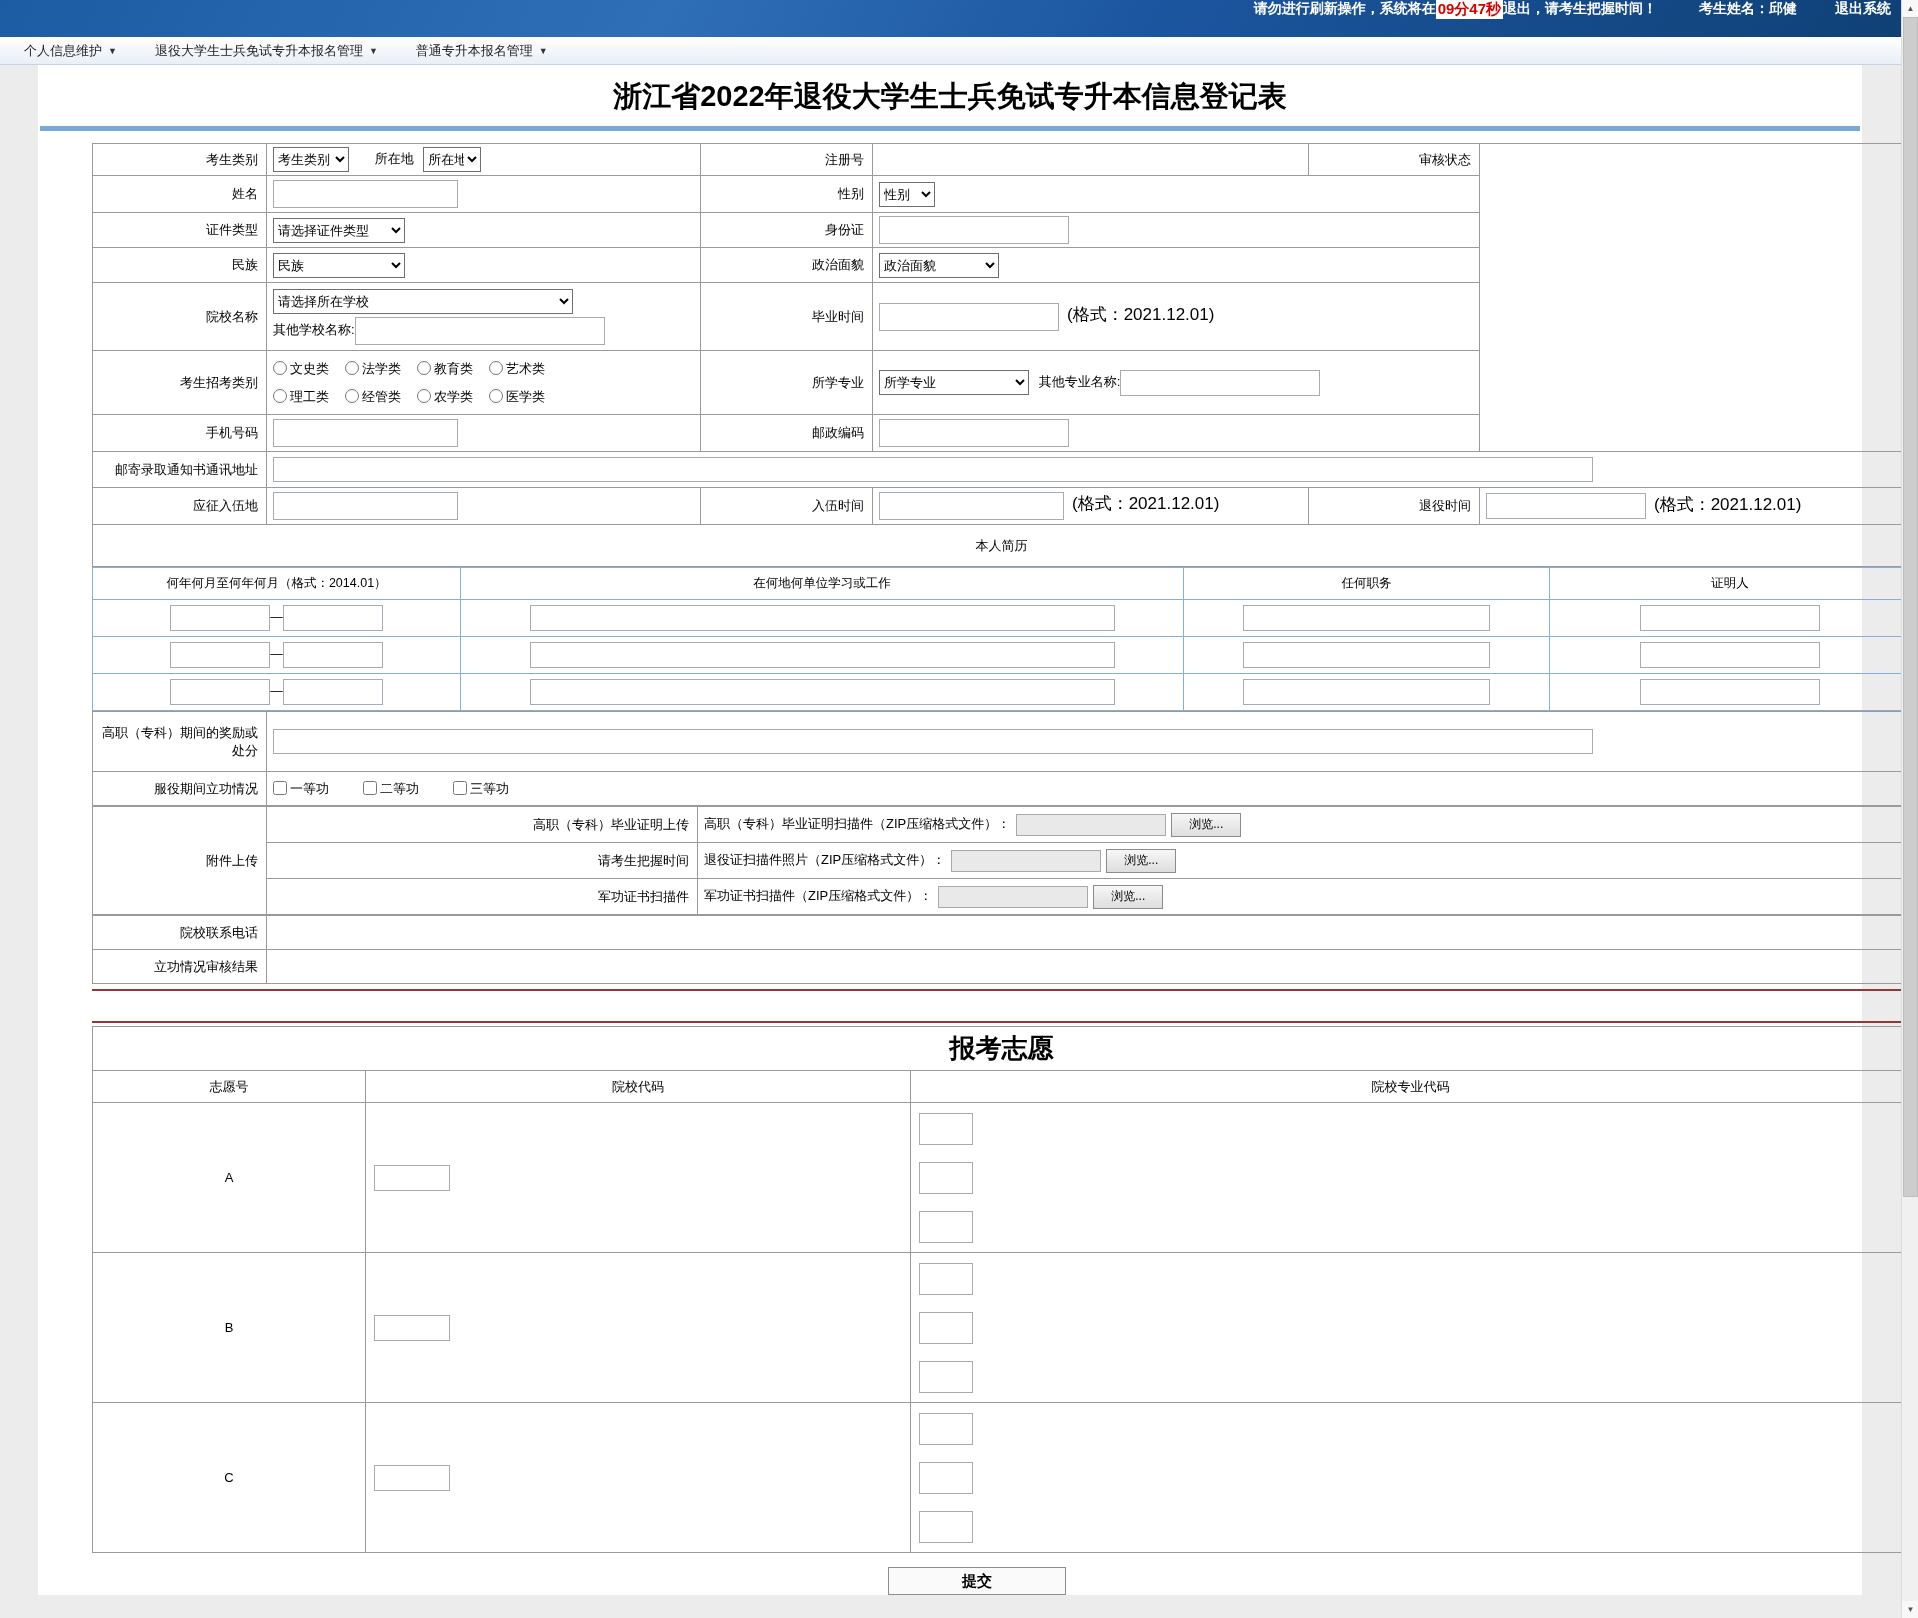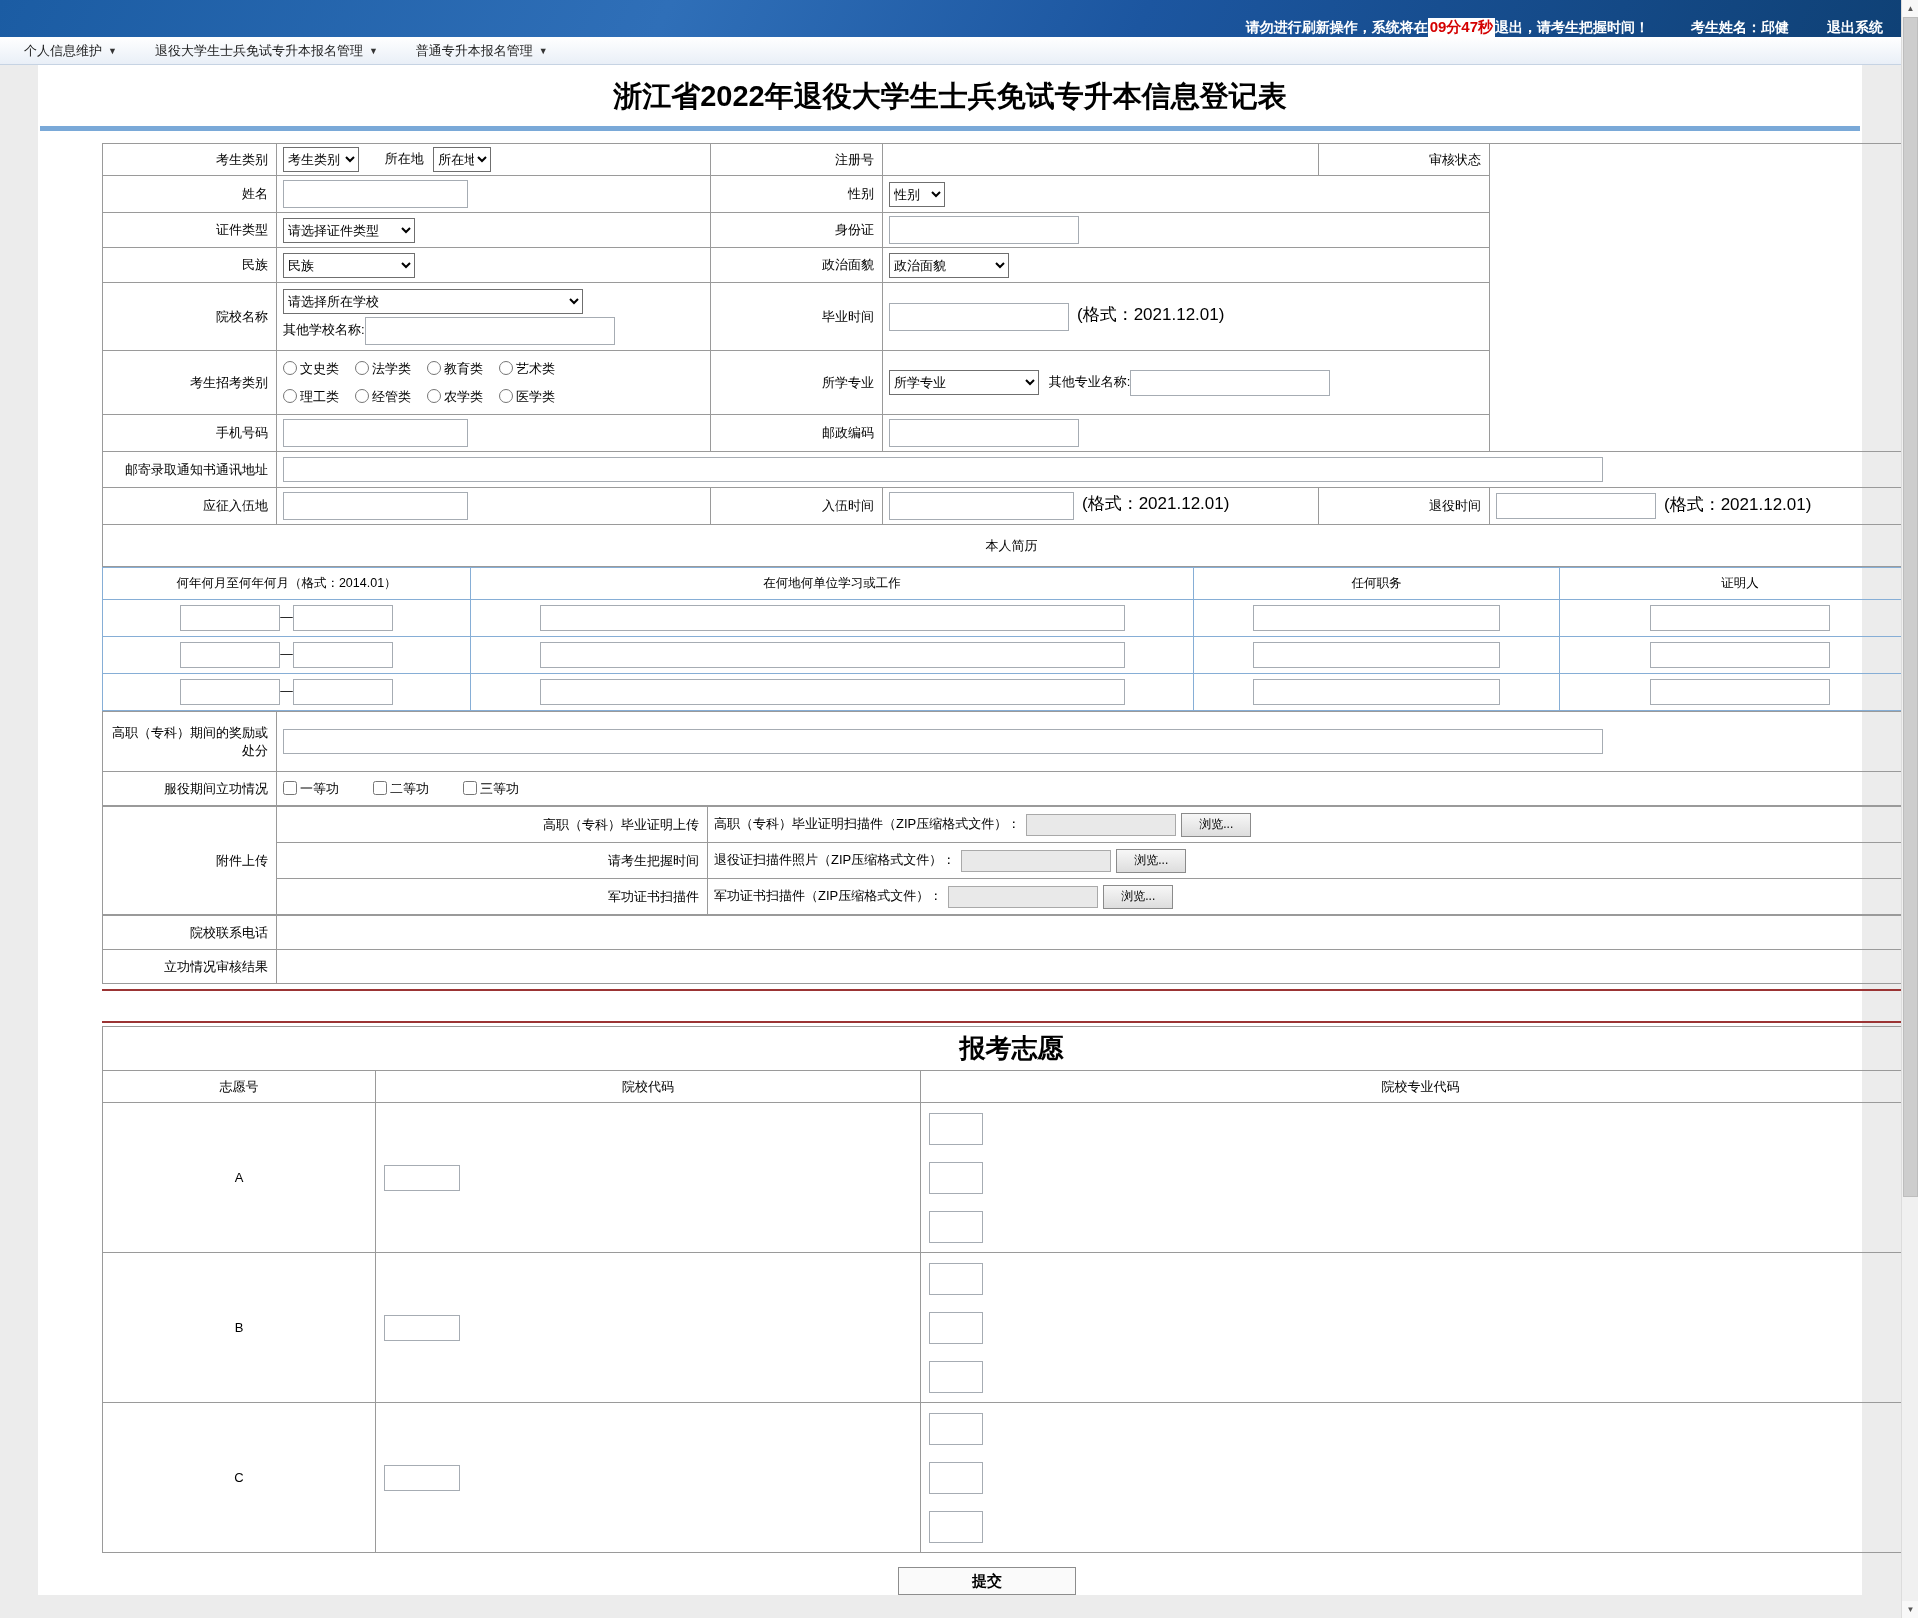--- a/index.html
+++ b/index.html
@@ -2,37 +2,37 @@
 <html><head>
 <meta charset="utf-8">
 <style>
   * { margin:0; padding:0; box-sizing:border-box; }
   body { font-family:"Liberation Sans","DejaVu Sans",sans-serif; background:#ececec; }
   .page { position:relative; width:1918px; height:1618px; overflow:hidden; background:#ececec; }
   .viewport { position:absolute; left:0; top:0; width:1901px; height:1618px; }
 
   
   .topbar { height:37px; background:linear-gradient(115deg,#1b5ca3 0%,#2f6fb8 35%,#1c56a0 60%,#0f4176 100%);
-            display:flex; align-items:flex-end; justify-content:flex-end; padding-right:18px; }
+            display:flex; align-items:flex-start; justify-content:flex-end; padding-right:10px; }
   .topbar .warn { color:#fff; font-weight:bold; font-size:14px; white-space:nowrap; }
   .topbar .timer { background:#fff; color:#d40000; font-weight:bold; font-size:15px; padding:0 2px; }
   .topbar .who { color:#fff; font-weight:bold; font-size:14px; margin-left:42px; white-space:nowrap; }
   .topbar .logout { color:#fff; font-weight:bold; font-size:14px; margin-left:38px; cursor:pointer; white-space:nowrap; }
 
   
   .menubar { height:28px; background:linear-gradient(#ffffff,#e9eff7); border-bottom:1px solid #c6d3e3;
              display:flex; align-items:center; padding-left:24px; gap:38px; }
   .menuitem { font-size:13px; color:#1c1c1c; cursor:pointer; display:flex; align-items:center; white-space:nowrap; }
   .menuitem .caret { font-size:9px; margin-left:6px; color:#333; }
 
   
   .content { margin:0 39px 0 38px; background:#fff; min-height:1525px; }
   .title { font-size:29px; font-weight:bold; text-align:center; padding-top:12px; color:#000; }
   .rule { height:5px; background:#7aa9d8; margin:9px 2px 0 2px; }
-  .formwrap { margin:12px 0 0 16px; width:1818px;padding-left:48px; }
+  .formwrap { margin:12px 0 0 6px; width:1818px;padding-left:48px; }
 
   table { border-collapse:collapse; table-layout:fixed; width:1818px; }
   td { border:1px solid #9a9a9a; font-size:13px; color:#000; padding:2px 6px; vertical-align:middle; overflow:hidden; }
   td.lbl { text-align:right; padding-right:8px; }
   td.ctr { text-align:center; }
   .t2 td { border-color:#86aed6; font-size:12.5px; }
 
   input[type=text] { border:1px solid #a6acb3; background:#fff; height:26px; font-size:13px;
                      font-family:inherit; padding:0 3px; vertical-align:middle; }
   select { border:1px solid #6f6f6f; background:#fff; height:25px; font-size:13px; font-family:inherit; vertical-align:middle; }

